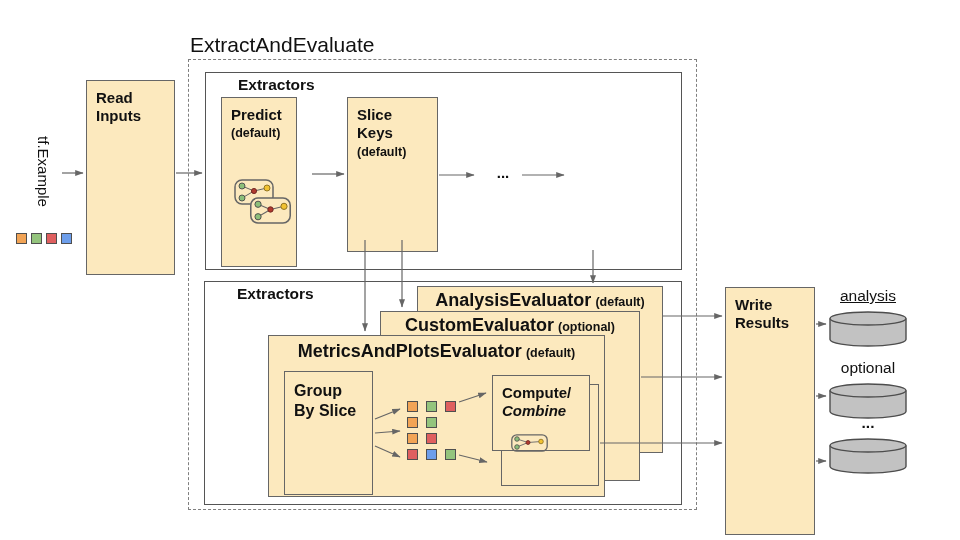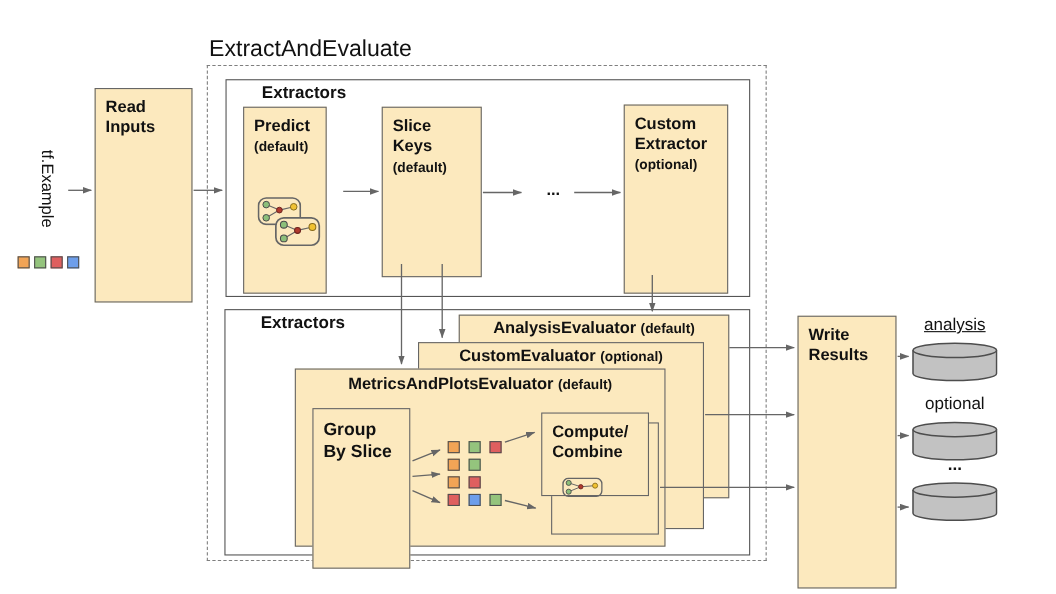--- a/index.html
+++ b/index.html
@@ -16,21 +16,21 @@
   .node .pad{padding:8px 8px 0 9px;}
   .box-title{display:block;max-width:62px;font-weight:bold;font-size:15px;line-height:1.22;}
   .box-qual{display:block;font-weight:bold;font-size:12.5px;line-height:1.3;margin-top:1px;}
   
   .group-box{border:1.5px solid #555;background:transparent;}
   .group-label{position:absolute;left:8px;top:3px;font-weight:bold;font-size:15.5px;margin-left:24px;}
   .dashed-box{border:1.6px dashed #7f7f7f;background:transparent;}
   .diagram-title{font-weight:normal;font-size:21px;}
   
   .eval-header{text-align:center;padding-top:3px;white-space:nowrap;}
-  .eval-header .t{font-weight:bold;font-size:15px;}
+  .eval-header .t{font-weight:bold;font-size:18px;}
   .eval-header .q{font-weight:bold;font-size:12.5px;margin-left:4px;}
   
   .sq{width:11px;height:11px;box-sizing:border-box;border:1.5px solid #4f4f4f;}
   .sq-row{display:flex;margin-bottom:5px;}
   .grid .sq-row{gap:8px;}
   .legend .sq-row{gap:4px;}
   
   .tf-label{width:96px;text-align:center;font-size:15px;transform:rotate(90deg);}
   
   .dots{font-weight:bold;font-size:15px;text-align:center;}
@@ -99,26 +99,20 @@
 
   <div class="abs node" style="left:347px;top:97px;width:91px;height:155px;">
     <div class="pad">
       <span class="box-title">Slice Keys</span>
       <span class="box-qual">(default)</span>
     </div>
   </div>
 
   <div class="abs dots" style="left:488px;top:164px;width:30px;">...</div>
 
-  <div class="abs node" style="left:567px;top:95px;width:95px;height:172px;">
-    <div class="pad">
-      <span class="box-title" style="max-width:68px;">Custom Extractor</span>
-      <span class="box-qual">(optional)</span>
-    </div>
-  </div>
 
   <div class="abs group-box" style="left:204px;top:281px;width:478px;height:224px;">
     <div class="group-label">Extractors</div>
   </div>
 
   <div class="abs node" style="left:417px;top:286px;width:246px;height:167px;">
     <div class="eval-header">
       <span class="t">AnalysisEvaluator</span><span class="q">(default)</span>
     </div>
   </div>
@@ -126,21 +120,21 @@
     <div class="eval-header">
       <span class="t">CustomEvaluator</span><span class="q">(optional)</span>
     </div>
   </div>
   <div class="abs node" style="left:268px;top:335px;width:337px;height:162px;">
     <div class="eval-header" style="padding-top:5px;">
       <span class="t">MetricsAndPlotsEvaluator</span><span class="q">(default)</span>
     </div>
   </div>
 
-  <div class="abs node" style="left:284px;top:371px;width:89px;height:146px;border-width:1.4px;">
+  <div class="abs node" style="left:284px;top:371px;width:89px;height:124px;border-width:1.4px;">
     <div class="pad" style="padding-top:9px;">
       <span class="box-title" style="font-size:16px;max-width:70px;">Group By Slice</span>
     </div>
   </div>
 
   <div class="abs grid" style="left:407px;top:401px;">
       <div class="sq-row">
         <div class="sq" style="background: rgb(242, 164, 86);"></div>
         <div class="sq" style="background: rgb(148, 196, 125);"></div>
         <div class="sq" style="background: rgb(223, 95, 95);"></div>
@@ -157,21 +151,21 @@
         <div class="sq" style="background: rgb(223, 95, 95);"></div>
         <div class="sq" style="background: rgb(109, 158, 235);"></div>
         <div class="sq" style="background: rgb(148, 196, 125);"></div>
       </div>
     </div>
 
   <div class="abs node" style="left:501px;top:384px;width:98px;height:102px;"></div>
   <div class="abs node" style="left:492px;top:375px;width:98px;height:76px;">
     <div class="pad">
       <span class="box-title" style="max-width:80px;">Compute/</span>
-      <span class="box-title" style="max-width:80px;">Combine</span>
+      <span class="box-title" style="max-width:80px;font-style:italic;">Combine</span>
     </div>
   </div>
   <svg class="icon" style="left:511px;top:434px;" width="37" height="18" viewBox="0 0 37 18">
     <rect x="0.8" y="0.8" width="35.4" height="16.4" rx="5" fill="none" stroke="#666" stroke-width="1.3"></rect>
     <line x1="6" y1="5" x2="17" y2="8.5" stroke="#666" stroke-width="0.9"></line>
     <line x1="6" y1="13" x2="17" y2="8.5" stroke="#666" stroke-width="0.9"></line>
     <line x1="17" y1="8.5" x2="30" y2="7.5" stroke="#666" stroke-width="0.9"></line>
     <circle cx="6" cy="5" r="2.3" fill="var(--icon_green)" stroke="#4a4a4a" stroke-width="0.8"></circle>
     <circle cx="6" cy="13" r="2.3" fill="var(--icon_green)" stroke="#4a4a4a" stroke-width="0.8"></circle>
     <circle cx="17" cy="8.5" r="2" fill="var(--icon_red)" stroke="#6d241f" stroke-width="0.8"></circle>

